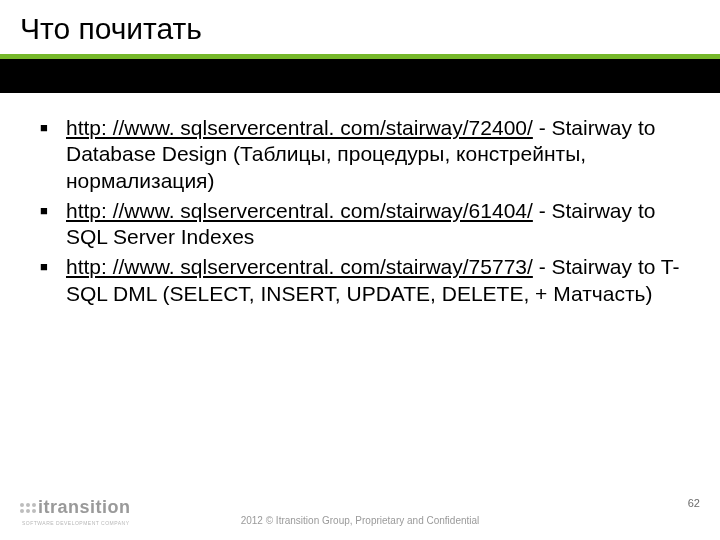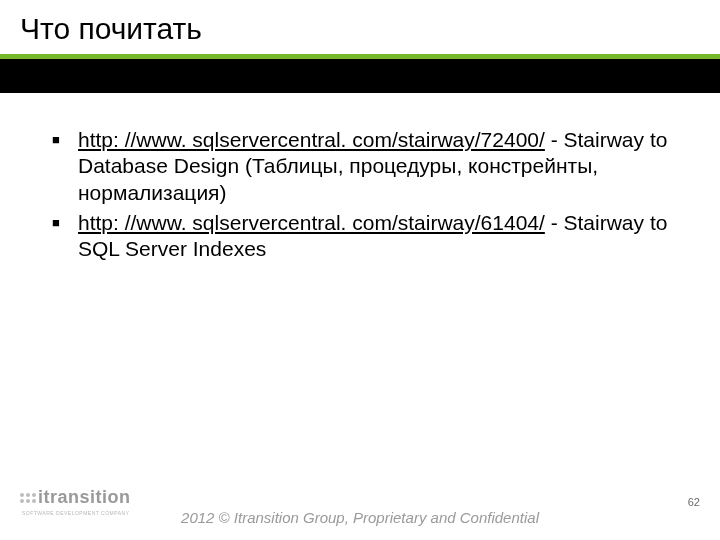--- a/index.html
+++ b/index.html
@@ -33,21 +33,21 @@
     height: 34px;
     background: #000;
     width: 100%;
   }
   .content {
     padding: 22px 40px 0 40px;
   }
   ul.bullets {
     list-style: none;
     padding: 0;
-    margin: 12px;
+    margin: 0;
   }
   ul.bullets > li {
     position: relative;
     padding-left: 26px;
     font-size: 21px;
     line-height: 1.25;
     margin-bottom: 4px;
   }
   ul.bullets > li::before {
     content: "■";
@@ -57,27 +57,27 @@
     font-size: 13px;
     line-height: 26px;
     color: #000;
   }
   .link {
     text-decoration: underline;
     color: #000;
   }
   .footer {
     position: absolute;
-    bottom: 24px;
+    bottom: 14px;
     left: 0;
     width: 100%;
     box-sizing: border-box;
     padding: 0 20px;
     display: flex;
-    align-items: center;
+    align-items: flex-start;
     justify-content: space-between;
   }
   .logo {
     display: flex;
     flex-direction: column;
     gap: 2px;
     color: #9a9a9a;
   }
   .logo-main {
     display: flex;
@@ -105,24 +105,23 @@
     font-size: 5px;
     letter-spacing: 0.5px;
     color: #b8b8b8;
     margin-left: 2px;
   }
   .copyright {
     position: absolute;
     left: 50%;
     transform: translateX(-50%);
     bottom: 14px;
-    font-size: 15px;
+    font-size: 10px;
     color: #9a9a9a;
     white-space: nowrap;
-    font-style: italic;
   }
   .pagenum {
     font-size: 11px;
     color: #6b6b6b;
     margin-left: 20px;
   }
 </style>
 </head>
 <body>
 
@@ -132,20 +131,23 @@
   <div class="accent-bar"></div>
   <div class="black-bar"></div>
 
   <div class="content">
     <ul class="bullets">
       <li>
         <span class="link">http: //www. sqlservercentral. com/stairway/72400/</span><span> - Stairway to Database Design (Таблицы, процедуры, констрейнты, нормализация)</span>
       </li>
       <li>
         <span class="link">http: //www. sqlservercentral. com/stairway/61404/</span><span> - Stairway to SQL Server Indexes</span>
+      </li>
+      <li>
+        <span class="link">http: //www. sqlservercentral. com/stairway/75773/</span><span> - Stairway to T-SQL DML (SELECT, INSERT, UPDATE, DELETE, + Матчасть)</span>
       </li>
     </ul>
   </div>
 
   <div class="footer">
     <div class="logo">
       <div class="logo-main">
         <div class="logo-dots">
           <span></span>
             <span></span>

